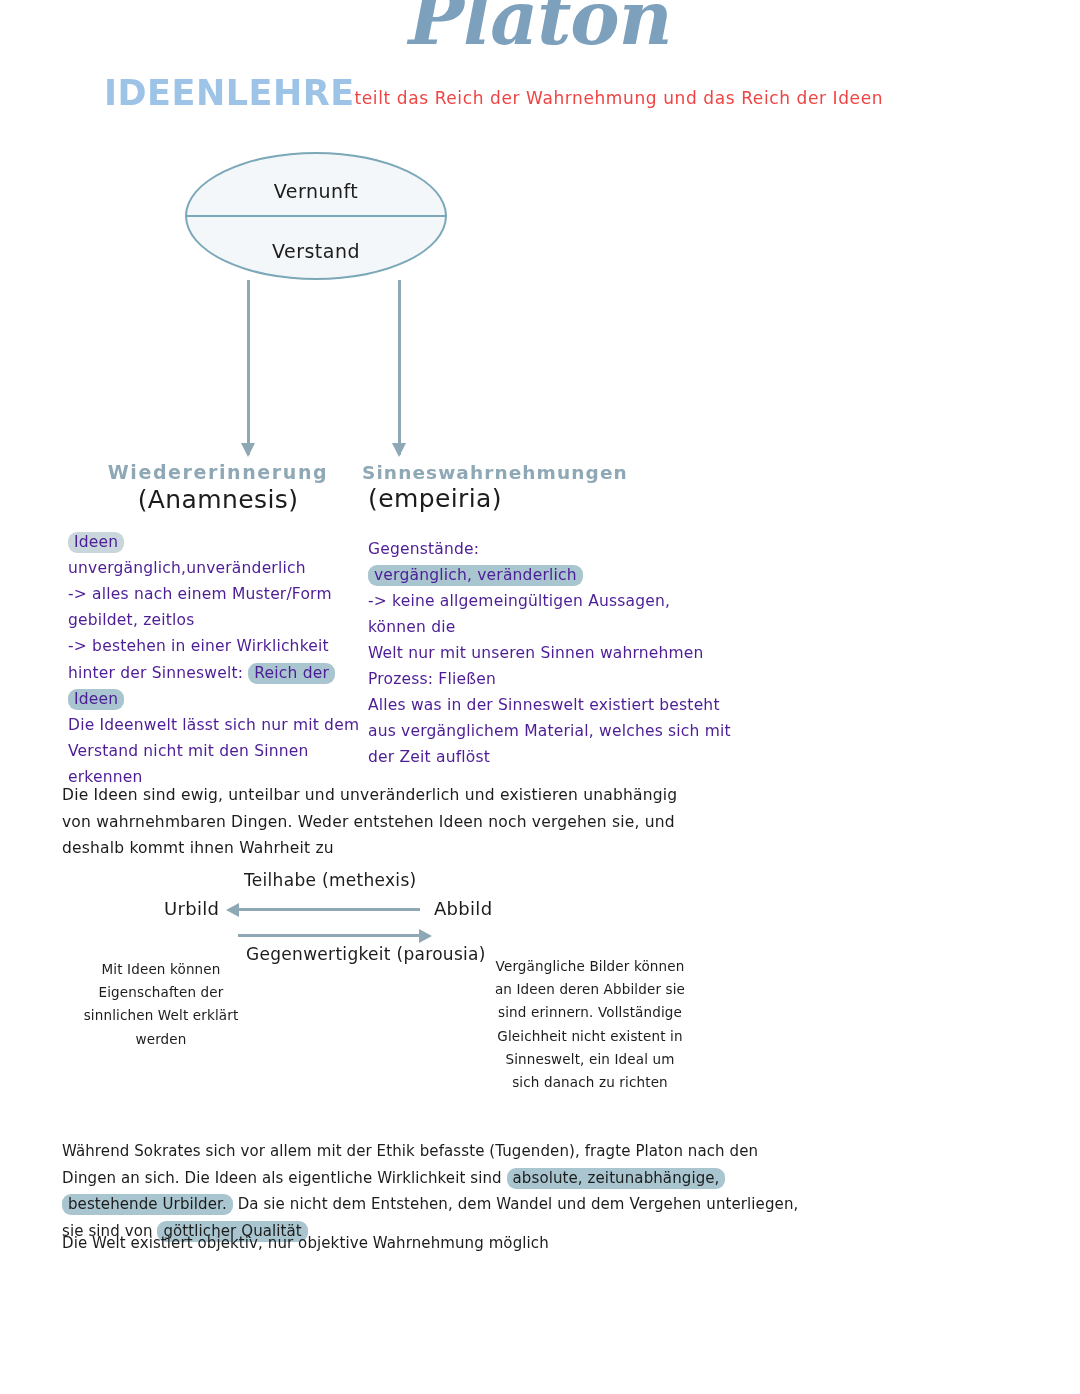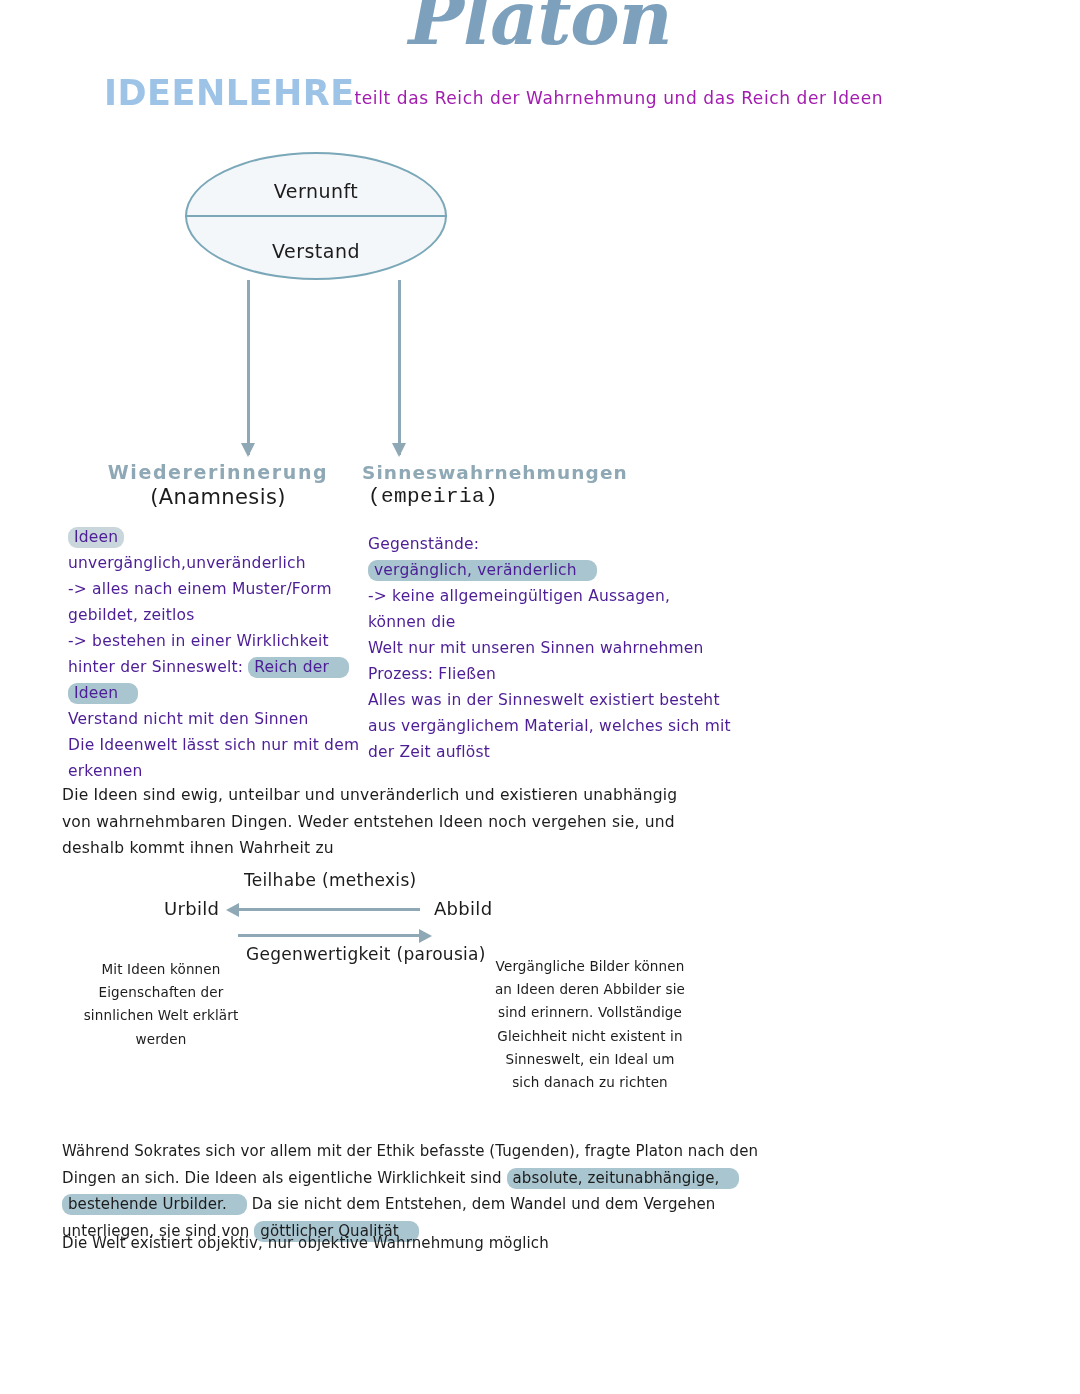--- a/index.html
+++ b/index.html
@@ -51,21 +51,21 @@
     font-family: "DejaVu Sans", sans-serif;
     font-weight: 700;
     font-size: 35px;
     letter-spacing: 0.5px;
     color: #9dc3e6;
     line-height: 1;
   }
   .heading-sub {
     font-family: "DejaVu Sans", sans-serif;
     font-size: 17px;
-    color: #a21caf;
+    color: #ef4444;
     letter-spacing: 0.6px;
     padding-bottom: 3px;
   }
 
   
   .ellipse-wrap {
     position: absolute;
     left: 185px;
     top: 152px;
     width: 262px;
@@ -130,42 +130,42 @@
   .col-head {
     font-weight: 700;
     font-size: 19px;
     letter-spacing: 1.6px;
     color: #8fa8b5;
     line-height: 1.15;
     white-space: nowrap;
   }
   .col-left .col-head { text-align: center; }
   .col-sub {
-    font-size: 21px;
+    font-size: 25px;
     color: #1c1c1c;
     line-height: 1.3;
     letter-spacing: 0.4px;
   }
   .col-left .col-sub { text-align: center; }
   .col-right .col-head { font-size: 18.5px; letter-spacing: 1.1px; }
-  .col-right .col-sub { padding-left: 6px; font-family: Liberation Mono, monospace; }
+  .col-right .col-sub { padding-left: 6px; }
 
   .col-body {
     margin-top: 13px;
     font-size: 15.5px;
     line-height: 1.68;
     color: #4c1d95;
     letter-spacing: 0.2px;
   }
   .col-right .col-body { margin-top: 20px; padding-left: 6px; font-size: 15.5px; }
 
   .hl {
     background: #a9c5cf;
     border-radius: 9px;
-    padding: 1px 20px 2px 6px;
+    padding: 1px 6px 2px 6px;
     box-decoration-break: clone;
     -webkit-box-decoration-break: clone;
   }
   .hl-soft {
     background: #c9d7dd;
     border-radius: 9px;
     padding: 1px 6px 2px 6px;
     box-decoration-break: clone;
     -webkit-box-decoration-break: clone;
   }
@@ -316,22 +316,22 @@
       <div><span class="hl-soft">Ideen</span></div>
       <div>unvergänglich,unveränderlich</div>
       <div>-&gt; alles nach einem Muster/Form</div>
       <div>gebildet, zeitlos</div>
       <div>-&gt; bestehen in einer Wirklichkeit</div>
       <div>
         <span>hinter der Sinneswelt:</span>
         <span class="hl">Reich der</span>
       </div>
       <div><span class="hl">Ideen</span></div>
+      <div>Die Ideenwelt lässt sich nur mit dem</div>
       <div>Verstand nicht mit den Sinnen</div>
-      <div>Die Ideenwelt lässt sich nur mit dem</div>
       <div>erkennen</div>
     </div>
   </div>
 
   <div class="col col-right">
     <div class="col-head">Sinneswahrnehmungen</div>
     <div class="col-sub">(empeiria)</div>
     <div class="col-body">
       <div>Gegenstände:</div>
       <div><span class="hl">vergänglich, veränderlich</span></div>

